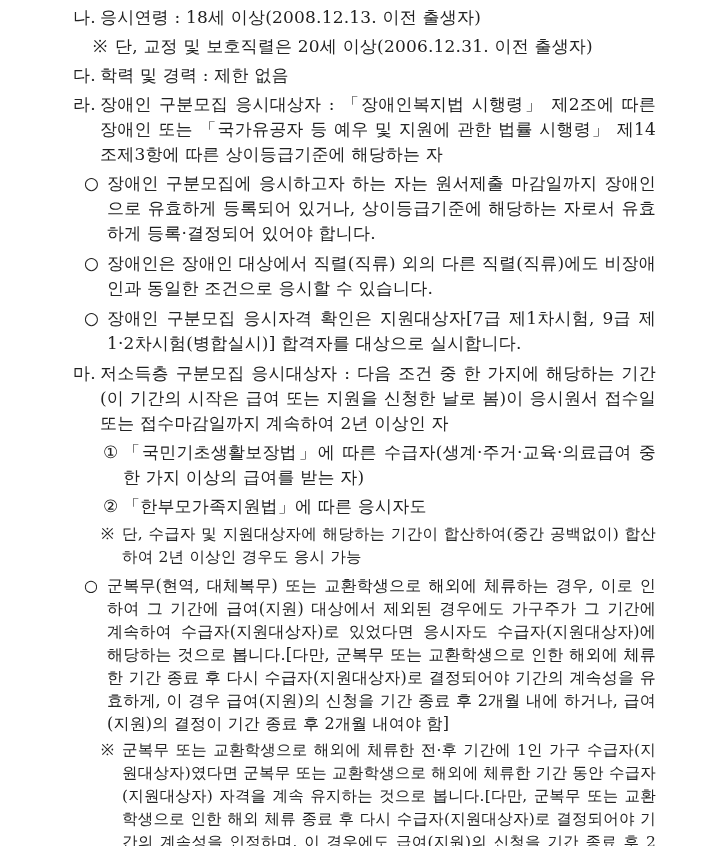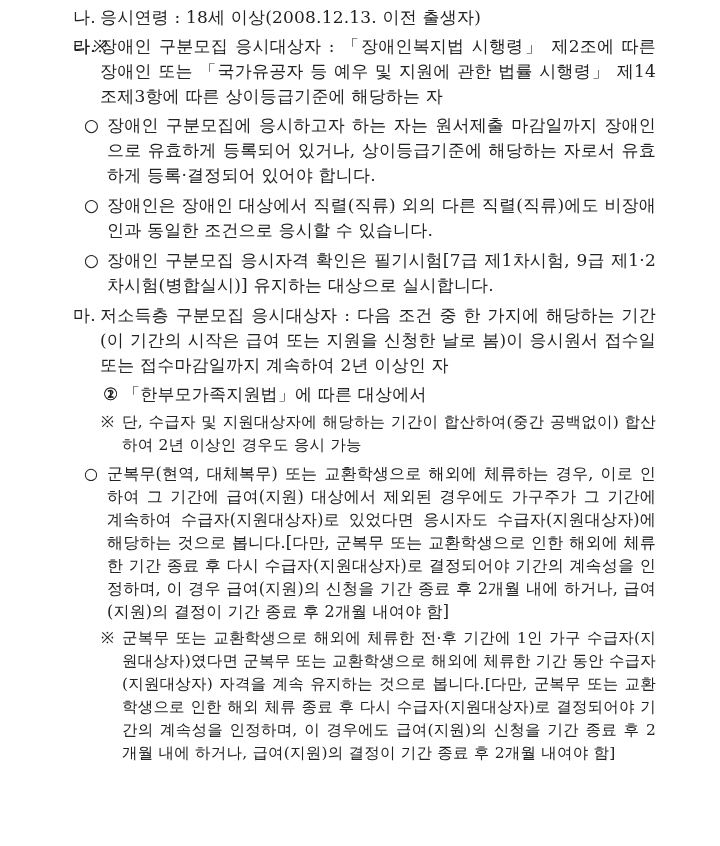--- a/index.html
+++ b/index.html
@@ -64,68 +64,71 @@
 
 <div class="page">
 
   <div class="block lv1">
     <span class="marker">나.</span>
     <span class="text">응시연령 : 18세 이상(2008.12.13. 이전 출생자)</span>
   </div>
 
   <div class="block note1">
     <span class="marker">※</span>
+    <span class="text">단, 교정 및 보호직렬은 20세 이상(2006.12.31. 이전 출생자)</span>
   </div>
 
   <div class="block lv1">
     <span class="marker">다.</span>
+    <span class="text">학력 및 경력 : 제한 없음</span>
   </div>
 
   <div class="block lv1">
     <span class="marker">라.</span>
     <span class="text">장애인 구분모집 응시대상자 : 「장애인복지법 시행령」 제2조에 따른 장애인 또는 「국가유공자 등 예우 및 지원에 관한 법률 시행령」 제14조제3항에 따른 상이등급기준에 해당하는 자</span>
   </div>
 
   <div class="block circle gap-sm">
     <span class="marker">○</span>
     <span class="text">장애인 구분모집에 응시하고자 하는 자는 원서제출 마감일까지 장애인으로 유효하게 등록되어 있거나, 상이등급기준에 해당하는 자로서 유효하게 등록·결정되어 있어야 합니다.</span>
   </div>
 
   <div class="block circle gap-sm">
     <span class="marker">○</span>
     <span class="text">장애인은 장애인 대상에서 직렬(직류) 외의 다른 직렬(직류)에도 비장애인과 동일한 조건으로 응시할 수 있습니다.</span>
   </div>
 
   <div class="block circle gap-sm">
     <span class="marker">○</span>
-    <span class="text">장애인 구분모집 응시자격 확인은 필기시험[7급 제1차시험, 9급 제1·2차시험(병합실시)] 유지하는 대상으로 실시합니다.</span>
+    <span class="text">장애인 구분모집 응시자격 확인은 지원대상자[7급 제1차시험, 9급 제1·2차시험(병합실시)] 합격자를 대상으로 실시합니다.</span>
   </div>
 
   <div class="block lv1">
     <span class="marker">마.</span>
     <span class="text">저소득층 구분모집 응시대상자 : 다음 조건 중 한 가지에 해당하는 기간(이 기간의 시작은 급여 또는 지원을 신청한 날로 봄)이 응시원서 접수일 또는 접수마감일까지 계속하여 2년 이상인 자</span>
   </div>
 
   <div class="block num">
     <span class="marker">①</span>
+    <span class="text">「국민기초생활보장법」에 따른 수급자(생계·주거·교육·의료급여 중 한 가지 이상의 급여를 받는 자)</span>
   </div>
 
   <div class="block num">
     <span class="marker">②</span>
-    <span class="text">「한부모가족지원법」에 따른 대상에서</span>
+    <span class="text">「한부모가족지원법」에 따른 응시자도</span>
   </div>
 
   <div class="block subnote small gap-sm">
     <span class="marker">※</span>
     <span class="text">단, 수급자 및 지원대상자에 해당하는 기간이 합산하여(중간 공백없이) 합산하여 2년 이상인 경우도 응시 가능</span>
   </div>
 
   <div class="block circle condensed">
     <span class="marker">○</span>
-    <span class="text">군복무(현역, 대체복무) 또는 교환학생으로 해외에 체류하는 경우, 이로 인하여 그 기간에 급여(지원) 대상에서 제외된 경우에도 가구주가 그 기간에 계속하여 수급자(지원대상자)로 있었다면 응시자도 수급자(지원대상자)에 해당하는 것으로 봅니다.[다만, 군복무 또는 교환학생으로 인한 해외에 체류한 기간 종료 후 다시 수급자(지원대상자)로 결정되어야 기간의 계속성을 인정하며, 이 경우 급여(지원)의 신청을 기간 종료 후 2개월 내에 하거나, 급여(지원)의 결정이 기간 종료 후 2개월 내여야 함]</span>
+    <span class="text">군복무(현역, 대체복무) 또는 교환학생으로 해외에 체류하는 경우, 이로 인하여 그 기간에 급여(지원) 대상에서 제외된 경우에도 가구주가 그 기간에 계속하여 수급자(지원대상자)로 있었다면 응시자도 수급자(지원대상자)에 해당하는 것으로 봅니다.[다만, 군복무 또는 교환학생으로 인한 해외에 체류한 기간 종료 후 다시 수급자(지원대상자)로 결정되어야 기간의 계속성을 유효하게, 이 경우 급여(지원)의 신청을 기간 종료 후 2개월 내에 하거나, 급여(지원)의 결정이 기간 종료 후 2개월 내여야 함]</span>
   </div>
 
   <div class="block subnote small">
     <span class="marker">※</span>
     <span class="text">군복무 또는 교환학생으로 해외에 체류한 전·후 기간에 1인 가구 수급자(지원대상자)였다면 군복무 또는 교환학생으로 해외에 체류한 기간 동안 수급자(지원대상자) 자격을 계속 유지하는 것으로 봅니다.[다만, 군복무 또는 교환학생으로 인한 해외 체류 종료 후 다시 수급자(지원대상자)로 결정되어야 기간의 계속성을 인정하며, 이 경우에도 급여(지원)의 신청을 기간 종료 후 2개월 내에 하거나, 급여(지원)의 결정이 기간 종료 후 2개월 내여야 함]</span>
   </div>
 
 </div>
 
 </body></html>

